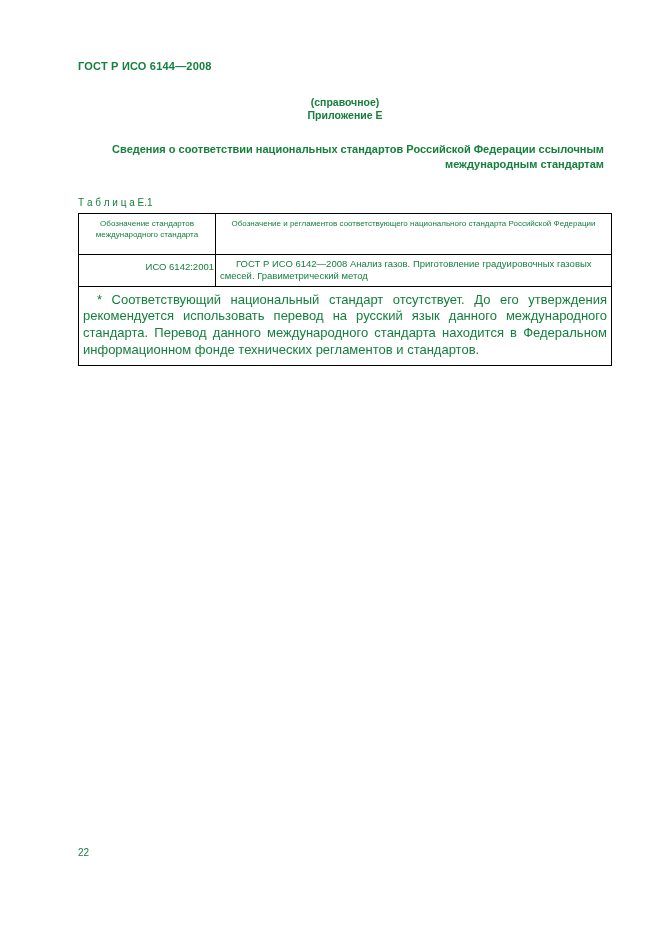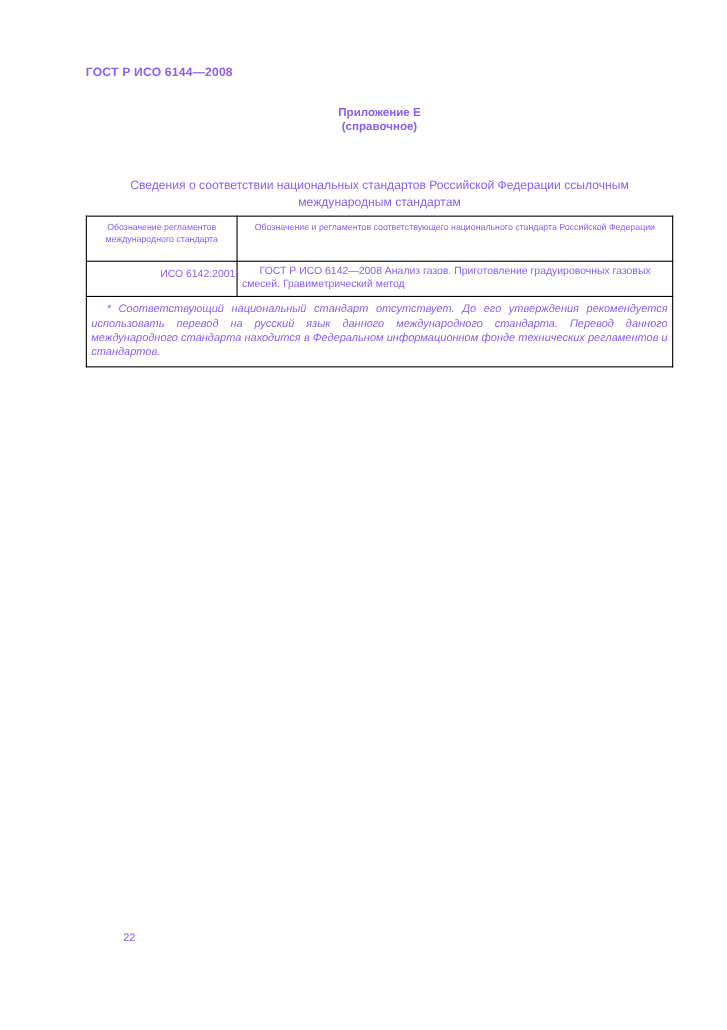--- a/index.html
+++ b/index.html
@@ -6,21 +6,21 @@
     margin: 0;
     padding: 0;
     background: #ffffff;
   }
   .page {
     position: relative;
     width: 661px;
     height: 936px;
     background: #ffffff;
     font-family: "Liberation Sans", sans-serif;
-    color: #8b5cf6;
+    color: #15803d;
     overflow: hidden;
   }
   .content {
     position: absolute;
     left: 78px;
     top: 0;
     width: 534px;
   }
   .doc-code {
     margin-top: 60px;
@@ -29,24 +29,24 @@
     letter-spacing: 0.2px;
   }
   .annex {
     margin-top: 24px;
     text-align: center;
     font-size: 10.5px;
     font-weight: bold;
     line-height: 1.25;
   }
   .title {
-    margin-top: 40px;
-    text-align: center;
+    margin-top: 20px;
+    text-align: right;
     font-size: 11px;
-    font-weight: normal;
+    font-weight: bold;
     line-height: 1.3;
     padding: 0 8px;
   }
   .table-caption {
     margin-top: 26px;
     font-size: 10px;
   }
   table.std {
     margin-top: 5px;
     width: 534px;
@@ -80,62 +80,61 @@
   }
   td.col2 .indented {
     text-indent: 16px;
   }
   td.star {
     font-size: 9.5px;
     text-align: center;
     padding: 2px 0 3px 0;
   }
   td.footnote {
-    font-size: 10px;
+    font-size: 13px;
     line-height: 1.3;
     padding: 5px 4px 6px 4px;
     text-align: justify;
-    font-style: italic;
   }
   td.footnote .fn-text {
     text-indent: 14px;
     display: block;
   }
   .page-number {
     position: absolute;
     left: 78px;
     top: 847px;
     font-size: 10px;
-    margin-left: 34px;
   }
 </style>
 </head>
 <body>
 
 <div class="page">
   <div class="content">
 
     <div class="doc-code">ГОСТ Р ИСО 6144—2008</div>
 
     <div class="annex">
+      <div>(справочное)</div>
       <div>Приложение Е</div>
-      <div>(справочное)</div>
     </div>
 
     <div class="title">Сведения о соответствии национальных стандартов Российской Федерации ссылочным международным стандартам</div>
 
+    <div class="table-caption">Т а б л и ц а   Е.1</div>
 
     <table class="std">
       <colgroup>
         <col class="c1">
         <col class="c2">
       </colgroup>
       <thead>
         <tr>
-          <th class="hdr">Обозначение регламентов международного стандарта</th>
+          <th class="hdr">Обозначение стандартов международного стандарта</th>
           <th class="hdr">Обозначение и регламентов соответствующего национального стандарта Российской Федерации</th>
         </tr>
       </thead>
       <tbody>
         <tr>
           <td class="col1">ИСО 6142:2001</td>
           <td class="col2">
             <div class="indented">ГОСТ Р ИСО 6142—2008 Анализ газов. Приготовление градуировочных газовых смесей. Гравиметрический метод</div>
           </td>
         </tr>

